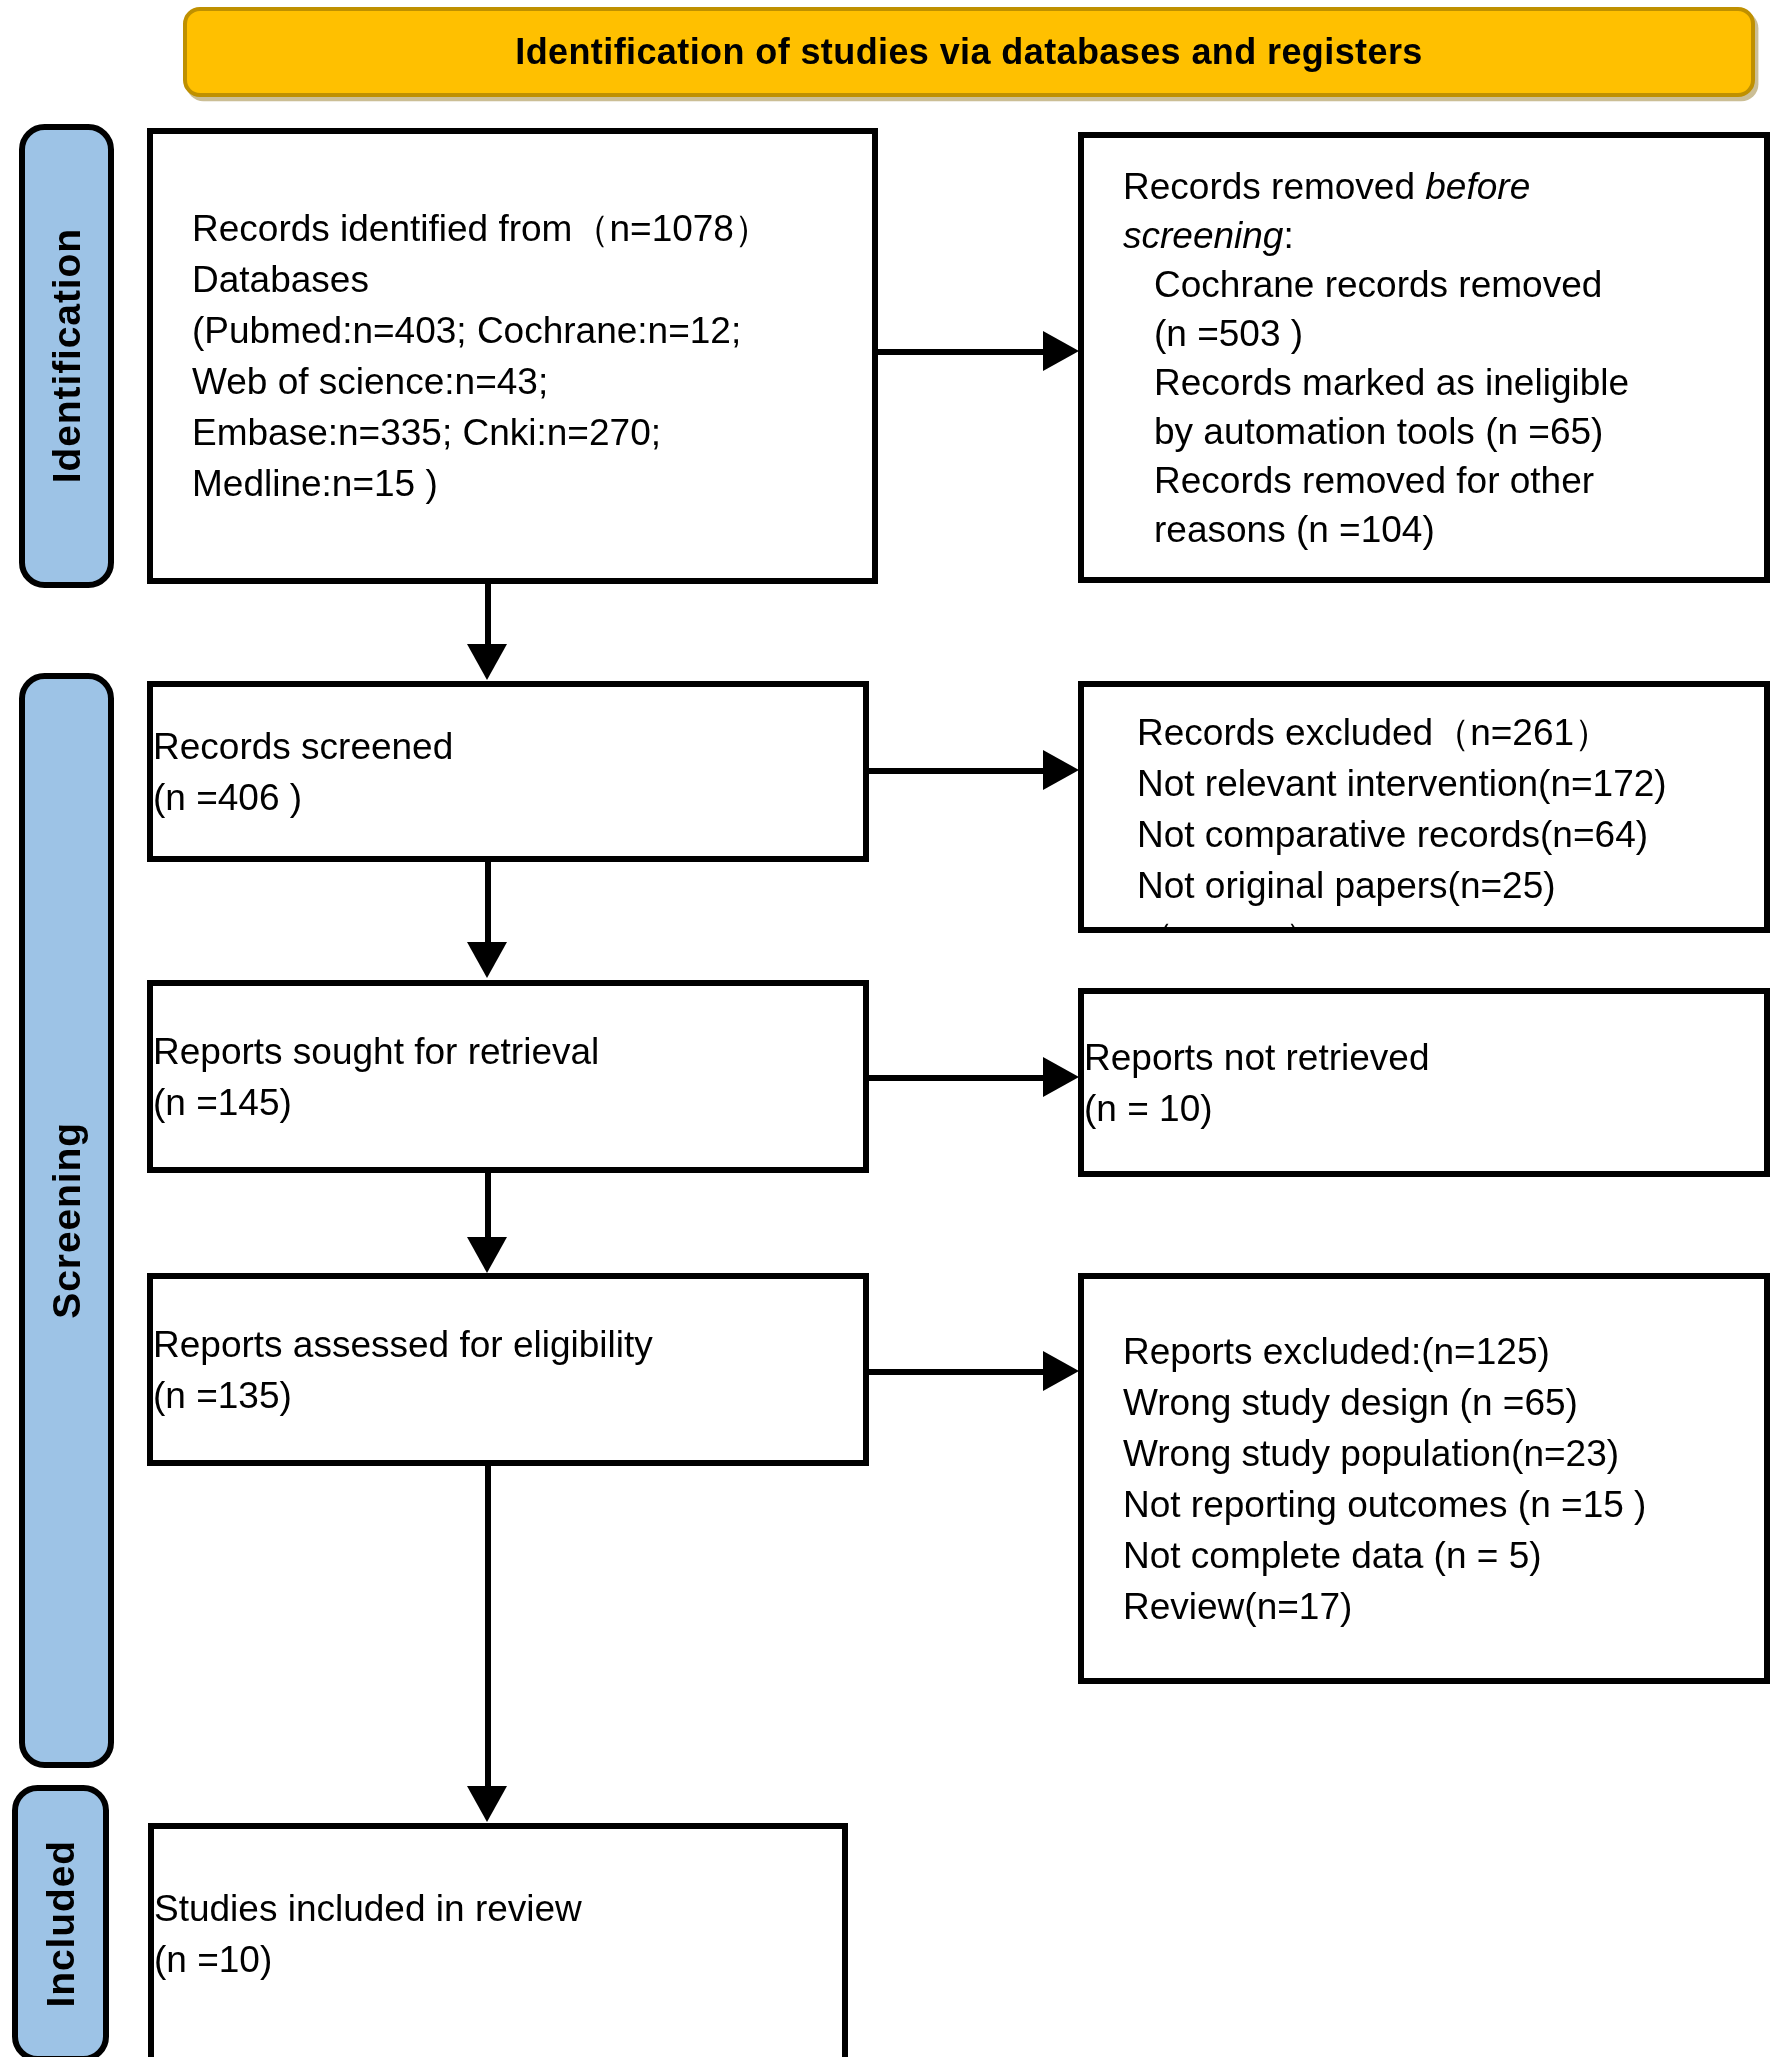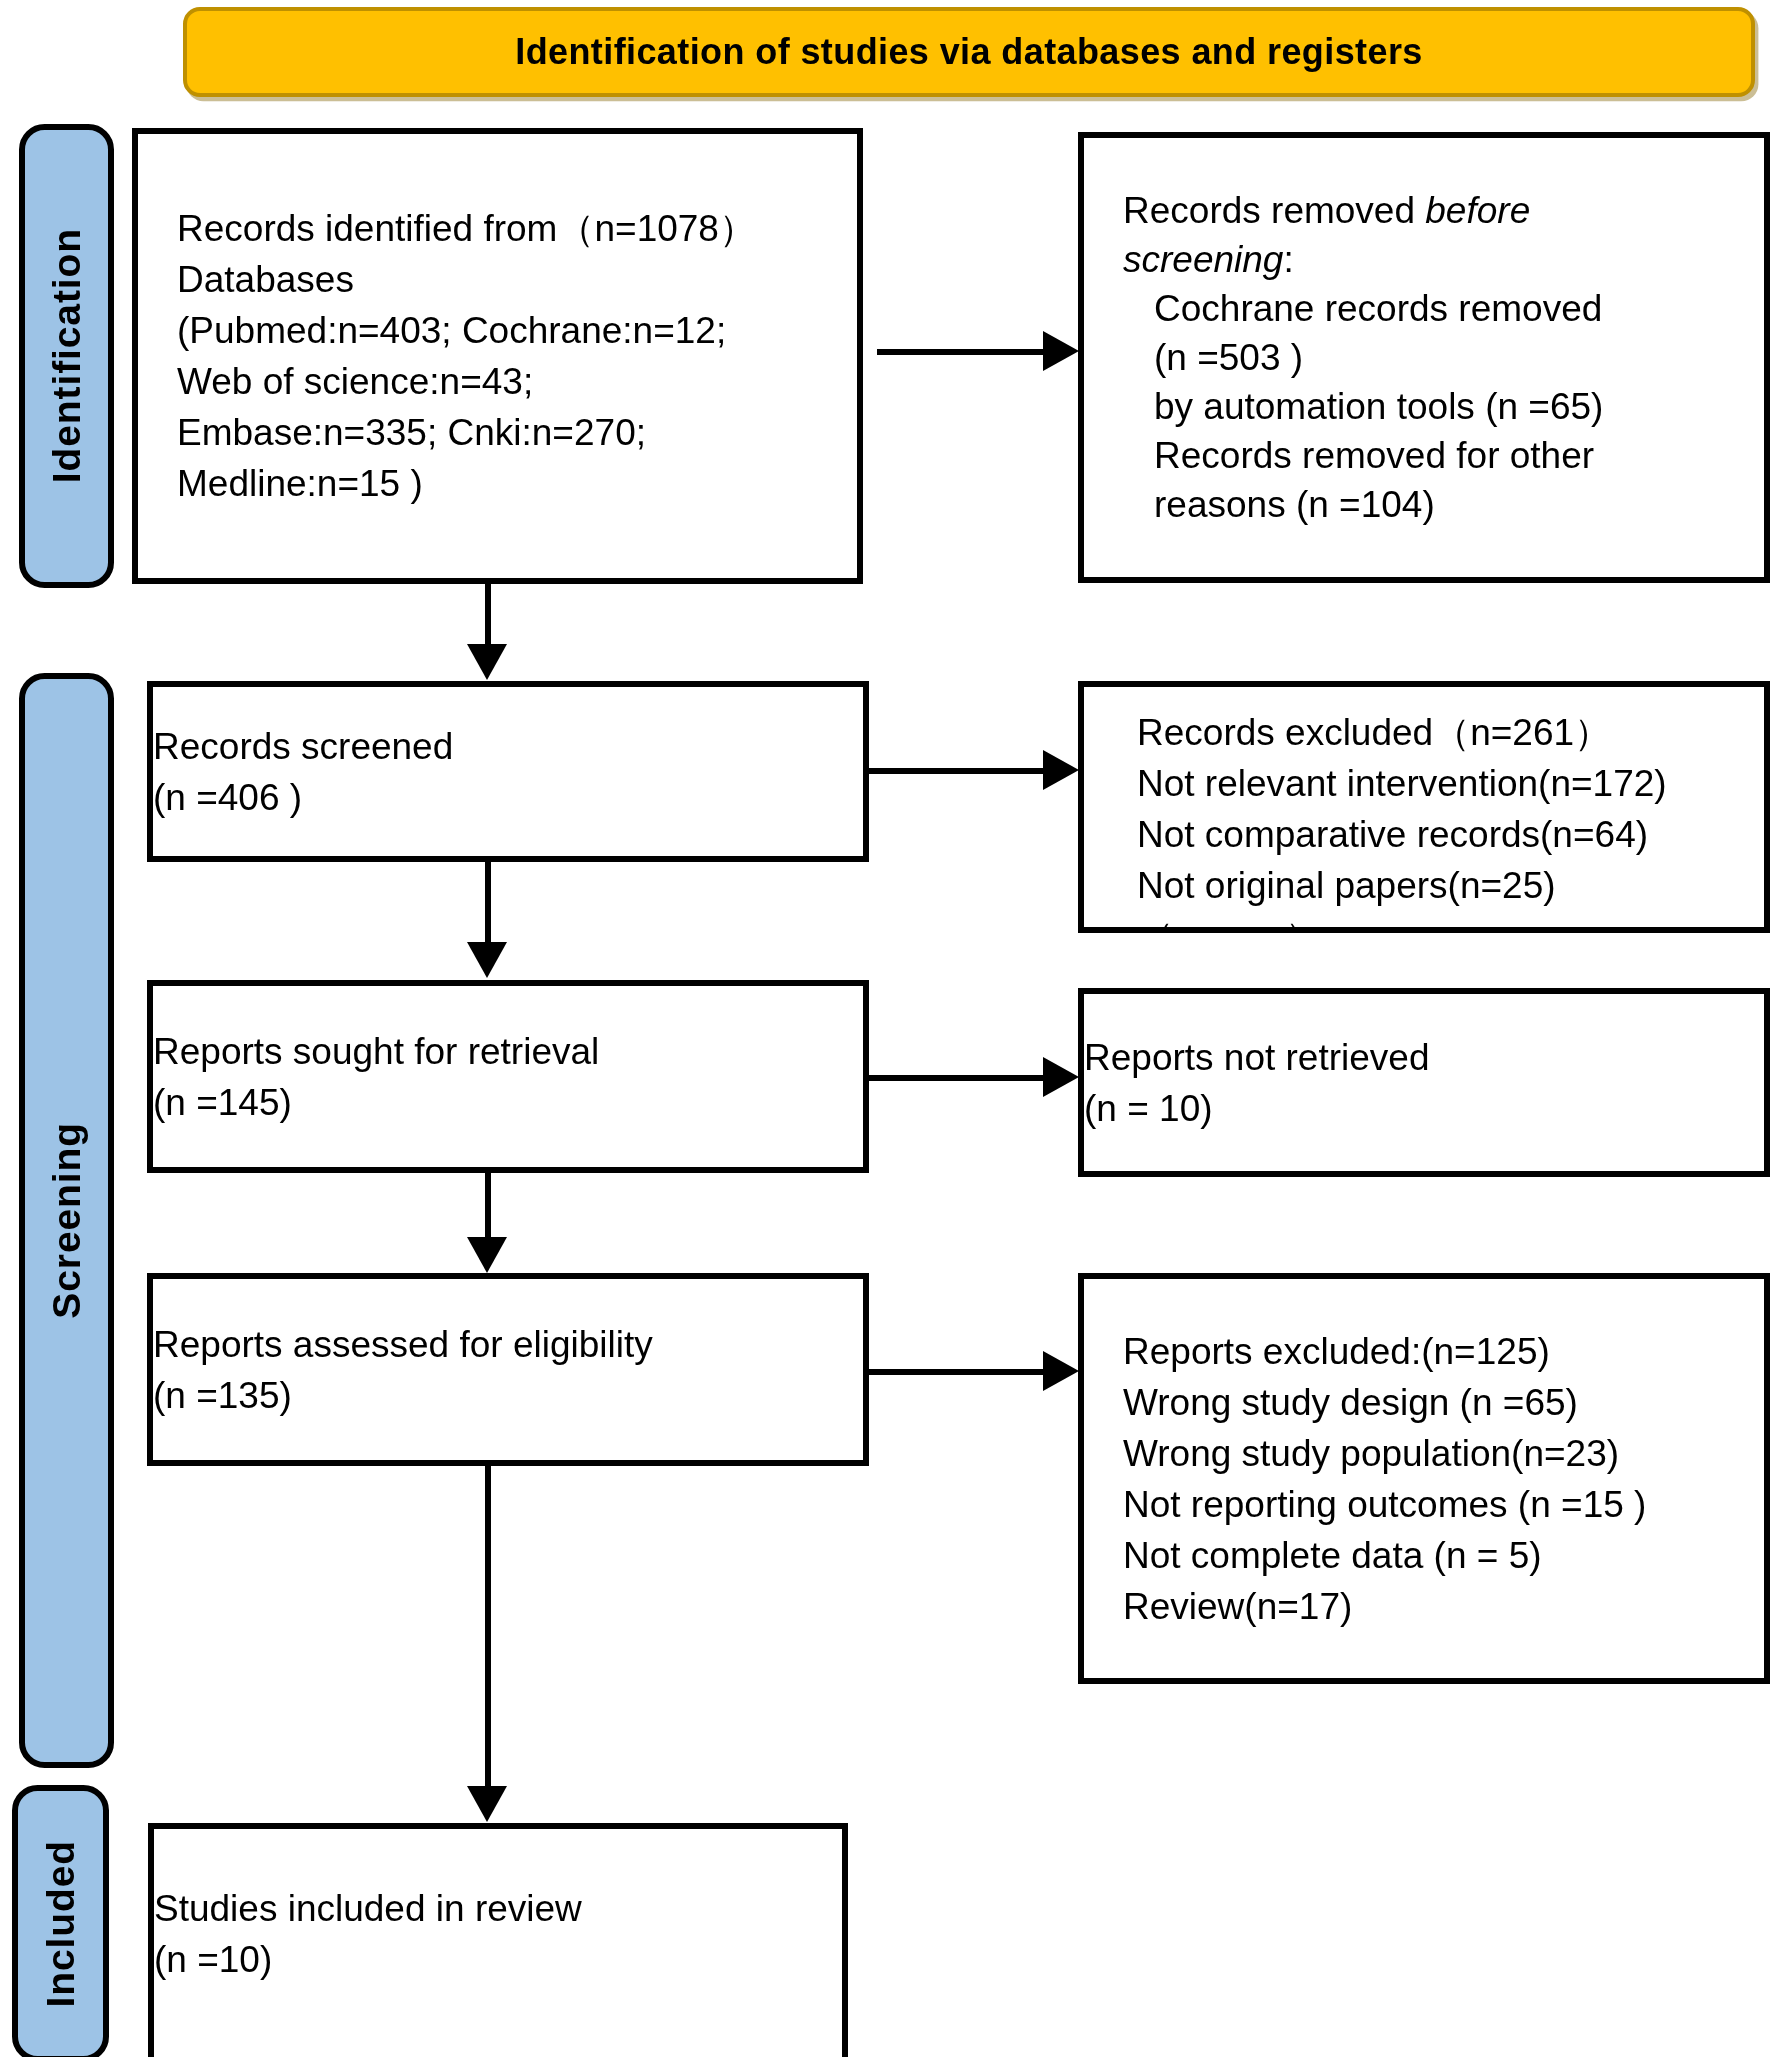--- a/index.html
+++ b/index.html
@@ -62,34 +62,35 @@
   <div class="sidebar" style="left:19px; top:124px; width:95px; height:464px;">
     <span class="vtext">Identification</span>
   </div>
   <div class="sidebar" style="left:19px; top:673px; width:95px; height:1095px;">
     <span class="vtext">Screening</span>
   </div>
   <div class="sidebar" style="left:12px; top:1785px; width:97px; height:277px;">
     <span class="vtext">Included</span>
   </div>
 
-  <div class="box left" style="left:132px; top:128px; width:731px; height:456px;">
+  <div class="box left" style="left:147px; top:128px; width:731px; height:456px;">
     <div class="pad-l">Records identified from（n=1078）</div>
     <div class="pad-l">Databases</div>
     <div class="pad-l">(Pubmed:n=403; Cochrane:n=12;</div>
     <div class="pad-l">Web of science:n=43;</div>
     <div class="pad-l">Embase:n=335; Cnki:n=270;</div>
     <div class="pad-l">Medline:n=15 )</div>
   </div>
 
   <div class="box left" style="left:1078px; top:132px; width:692px; height:451px; line-height:49px;">
     <div class="pad-l"><span>Records removed </span><em>before</em></div>
     <div class="pad-l"><em>screening</em><span>:</span></div>
     <div class="pad-l indent">Cochrane records removed</div>
     <div class="pad-l indent">(n =503 )</div>
+    <div class="pad-l indent">Records marked as ineligible</div>
     <div class="pad-l indent">by automation tools (n =65)</div>
     <div class="pad-l indent">Records removed for other</div>
     <div class="pad-l indent">reasons (n =104)</div>
   </div>
 
   <div class="box center" style="left:147px; top:681px; width:722px; height:181px;">
     <div>Records screened</div>
     <div>(n =406 )</div>
   </div>
 

